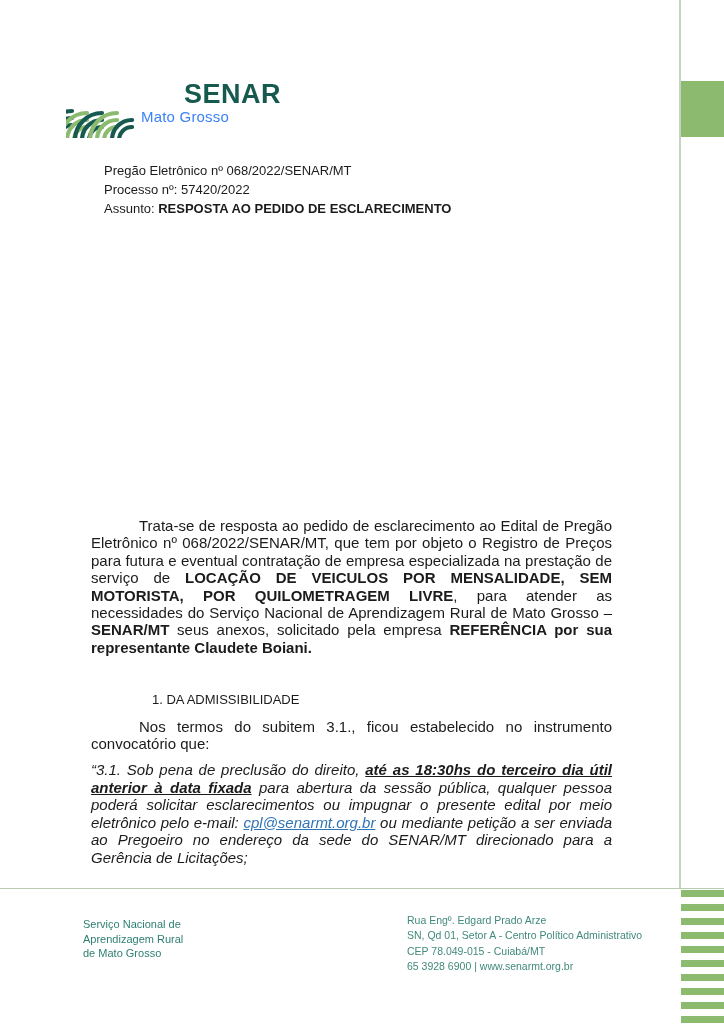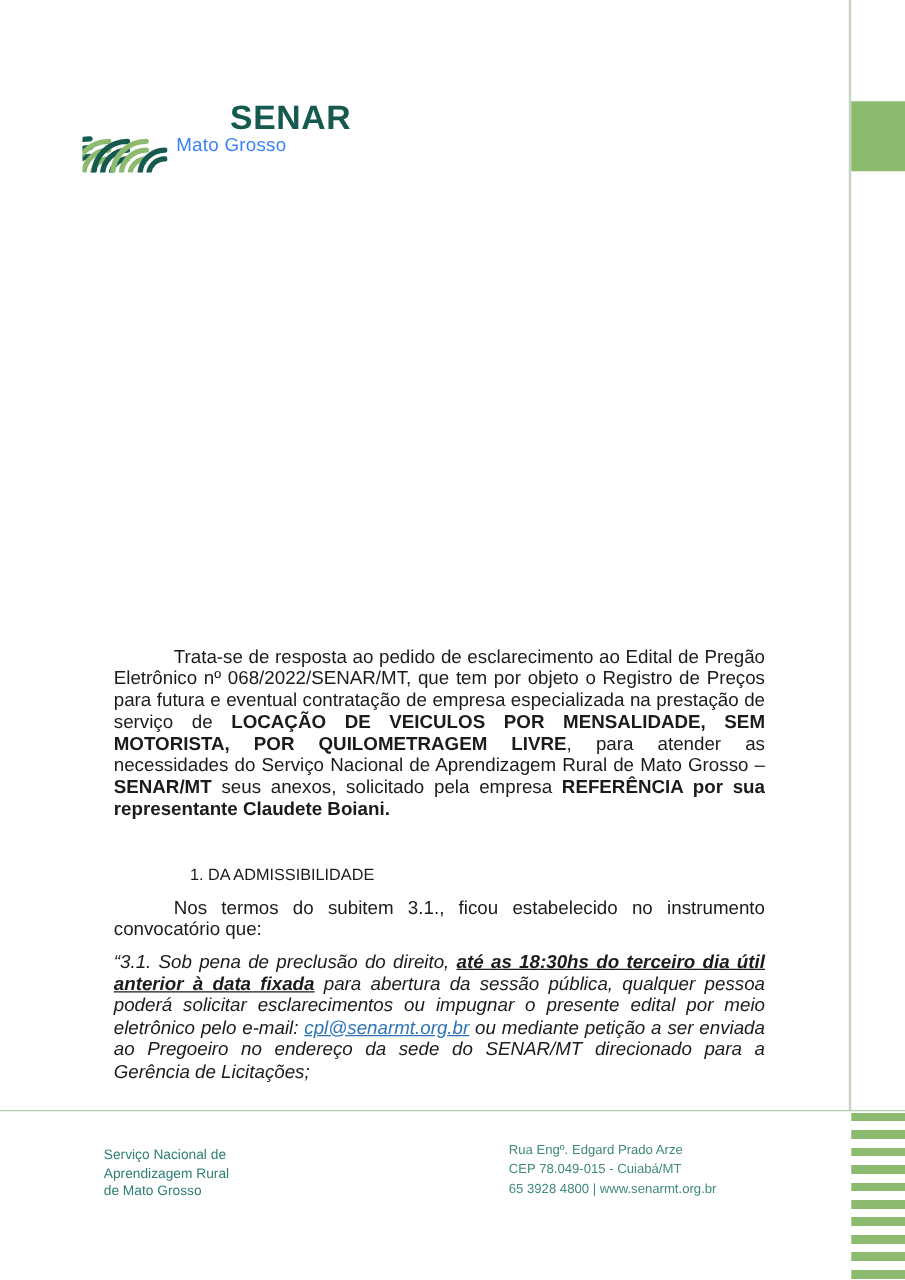--- a/index.html
+++ b/index.html
@@ -120,33 +120,39 @@
         <path d="M 53 62 A 13 13 0 0 1 66 49"></path>
         <path d="M 46 62 A 20 20 0 0 1 66 42"></path>
       </g>
     </svg>
     <div class="logo-text">
       <div class="logo-brand">SENAR</div>
       <div class="logo-region">Mato Grosso</div>
     </div>
   </div>
 
+  <div class="doc-header">
+    <div>Pregão Eletrônico nº 068/2022/SENAR/MT</div>
+    <div>Processo nº: 57420/2022</div>
+    <div><span>Assunto: </span><span class="bold">RESPOSTA AO PEDIDO DE ESCLARECIMENTO</span></div>
+  </div>
 
   <div class="para p1"><span>Trata-se de resposta ao pedido de esclarecimento ao Edital de Pregão Eletrônico nº 068/2022/SENAR/MT, que tem por objeto o Registro de Preços para futura e eventual contratação de empresa especializada na prestação de serviço de </span><span class="bold">LOCAÇÃO DE VEICULOS POR MENSALIDADE, SEM MOTORISTA, POR QUILOMETRAGEM LIVRE</span><span>, para atender as necessidades do Serviço Nacional de Aprendizagem Rural de Mato Grosso – </span><span class="bold">SENAR/MT</span><span> seus anexos, solicitado pela empresa </span><span class="bold">REFERÊNCIA por sua representante Claudete Boiani.</span></div>
 
   <div class="heading1">1. DA ADMISSIBILIDADE</div>
 
   <div class="para p2">Nos termos do subitem 3.1., ficou estabelecido no instrumento convocatório que:</div>
 
   <div class="para quote"><span class="bi">“3.1. Sob pena de preclusão do direito, </span><span class="biu">até as 18:30hs do terceiro dia útil anterior à data fixada</span><span class="bi"> para abertura da sessão pública</span><span>, qualquer pessoa poderá solicitar esclarecimentos ou impugnar o presente edital por meio eletrônico pelo e-mail: </span><a class="email-link">cpl@senarmt.org.br</a><span> ou mediante petição a ser enviada ao Pregoeiro no endereço da sede do </span><span class="bi">SENAR/MT</span><span> direcionado para a Gerência de Licitações;</span></div>
 
   <div class="footer-org">
     <div>Serviço Nacional de</div>
     <div>Aprendizagem Rural</div>
     <div>de Mato Grosso</div>
   </div>
   <div class="footer-address">
     <div>Rua Engº. Edgard Prado Arze</div>
+    <div>SN, Qd 01, Setor A - Centro Político Administrativo</div>
     <div>CEP 78.049-015 - Cuiabá/MT</div>
-    <div>65 3928 4800 | www.senarmt.org.br</div>
+    <div>65 3928 6900 | www.senarmt.org.br</div>
   </div>
 
 </div>
 
 </body></html>

